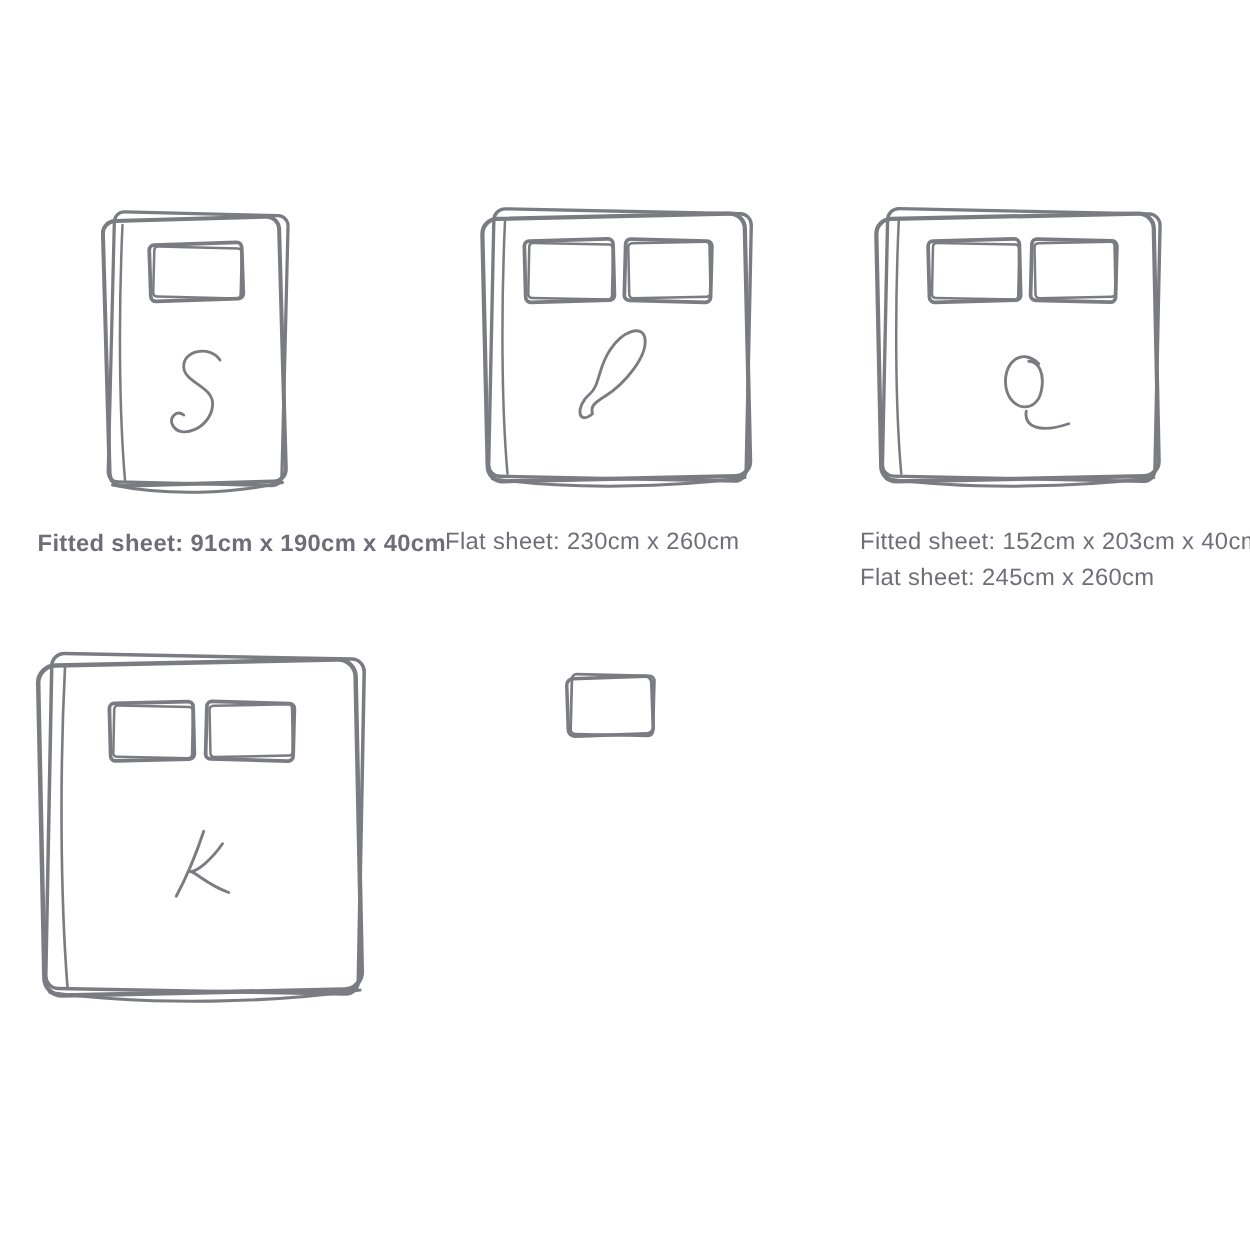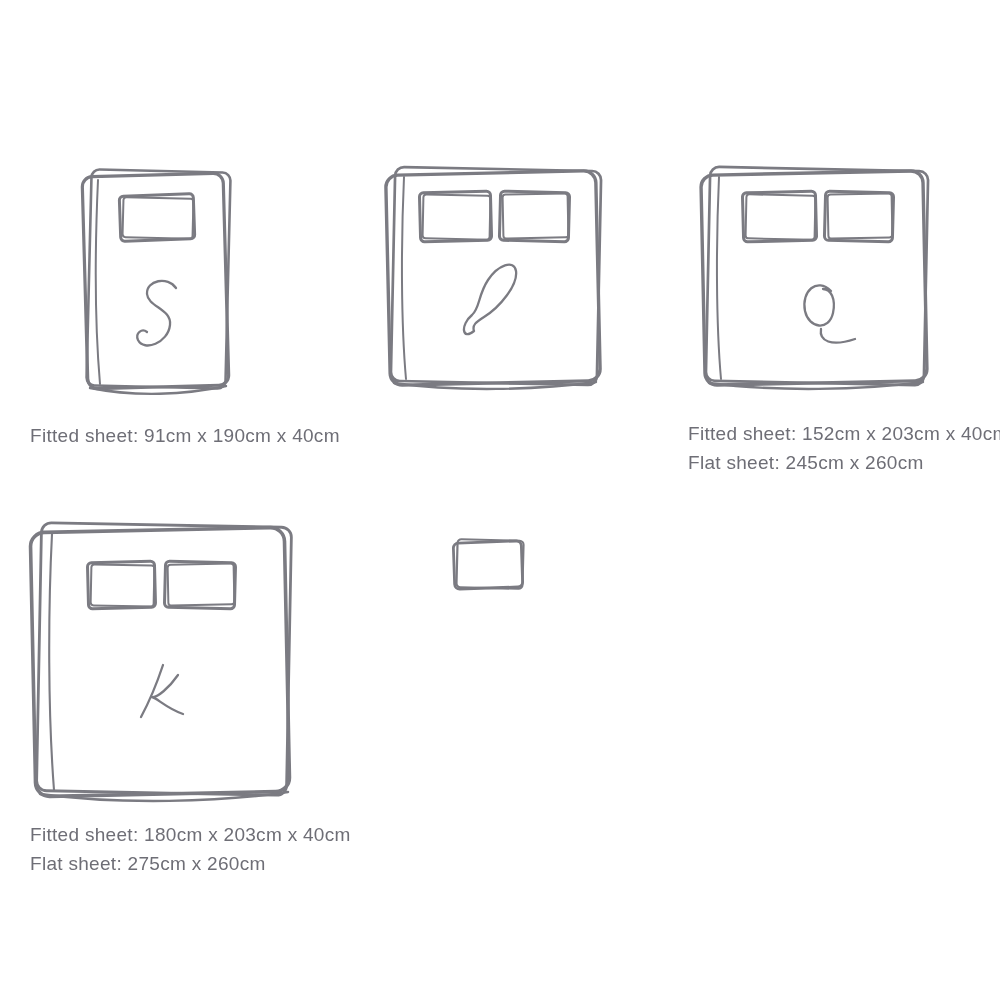--- a/index.html
+++ b/index.html
@@ -44,38 +44,39 @@
     <svg width="153" height="232" viewBox="0 0 153 232" role="img" aria-label="S">
       <rect class="sketch filled" x="5" y="9" width="141" height="212" rx="10" stroke-width="3.2" transform="rotate(-1.6 75 115)"></rect>
       <rect class="sketch" x="9" y="5" width="139" height="216" rx="8" stroke-width="2.6" transform="rotate(1.4 78 113)"></rect>
       <path class="sketch" d="M10,222 C55,231 105,229 146,220" stroke-width="2.4"></path>
       <path class="sketch" d="M18,14 C15,80 15,160 20,218" stroke-width="2"></path>
       <rect class="sketch filled" x="40" y="29" width="74" height="45" rx="4" stroke-width="3" transform="rotate(-2 77 51)"></rect>
       <rect class="sketch" x="43" y="32" width="70" height="40" rx="3" stroke-width="2" transform="rotate(1.5 78 52)"></rect>
       <path class="sketch" d="M96,122 C88,110 66,114 67,128 C68,141 92,143 90,159 C88,177 64,186 58,174 C55,167 62,162 67,166" stroke-width="2.3"></path>
     </svg>
   </figure>
-  <div class="caption" style="left:30px; top:421px;">
+  <div class="caption" style="left:30px; top:421px;font-weight:bold;">
     <div>Fitted sheet: 91cm x 190cm x 40cm</div>
   </div>
 
   <figure style="left:382px; top:163px;">
     <svg width="224" height="230" viewBox="0 0 224 230" role="img" aria-label="D">
       <rect class="sketch filled" x="6" y="10" width="210" height="210" rx="12" stroke-width="3.4" transform="rotate(-1.3 111 115)"></rect>
       <rect class="sketch" x="11" y="6" width="206" height="214" rx="9" stroke-width="2.7" transform="rotate(1.2 114 113)"></rect>
       <path class="sketch" d="M12,220 C75,229 155,227 214,219" stroke-width="2.4"></path>
       <path class="sketch" d="M22,14 C19,80 19,160 24,216" stroke-width="2"></path>
       <rect class="sketch filled" x="38" y="29" width="71" height="49" rx="4" stroke-width="3" transform="rotate(-1.5 73 53)"></rect>
       <rect class="sketch" x="41" y="32" width="67" height="44" rx="3" stroke-width="2" transform="rotate(1.2 74 54)"></rect>
       <rect class="sketch filled" x="118" y="29" width="69" height="49" rx="4" stroke-width="3" transform="rotate(1.5 152 53)"></rect>
       <rect class="sketch" x="121" y="31" width="65" height="44" rx="3" stroke-width="2" transform="rotate(-1.2 153 53)"></rect>
       <path class="sketch" d="M92,168 C80,178 78,162 90,152 C98,145 96,132 106,117 C116,102 132,96 134,108 C136,122 118,144 102,154 C94,159 90,162 92,168" stroke-width="2.3"></path>
     </svg>
   </figure>
   <div class="caption" style="left:356px; top:419px;">
+    <div>Flat sheet: 230cm x 260cm</div>
   </div>
 
   <figure style="left:697px; top:163px;">
     <svg width="236" height="230" viewBox="0 0 236 230" role="img" aria-label="Q">
       <rect class="sketch filled" x="6" y="10" width="222" height="210" rx="12" stroke-width="3.4" transform="rotate(-1.2 117 115)"></rect>
       <rect class="sketch" x="11" y="6" width="218" height="214" rx="9" stroke-width="2.7" transform="rotate(1.2 120 113)"></rect>
       <path class="sketch" d="M12,220 C80,229 165,227 226,219" stroke-width="2.4"></path>
       <path class="sketch" d="M22,14 C19,80 19,160 24,216" stroke-width="2"></path>
       <rect class="sketch filled" x="46" y="29" width="73" height="49" rx="4" stroke-width="3" transform="rotate(-1.5 82 53)"></rect>
       <rect class="sketch" x="49" y="32" width="69" height="44" rx="3" stroke-width="2" transform="rotate(1.2 83 54)"></rect>
@@ -95,24 +96,20 @@
       <rect class="sketch" x="13" y="7" width="250" height="268" rx="10" stroke-width="2.8" transform="rotate(1.1 138 141)"></rect>
       <path class="sketch" d="M14,276 C95,287 195,284 262,274" stroke-width="2.5"></path>
       <path class="sketch" d="M26,16 C22,95 22,195 28,272" stroke-width="2.1"></path>
       <rect class="sketch filled" x="62" y="44" width="67" height="46" rx="4" stroke-width="3" transform="rotate(-1.5 95 67)"></rect>
       <rect class="sketch" x="65" y="47" width="63" height="41" rx="3" stroke-width="2" transform="rotate(1.2 96 68)"></rect>
       <rect class="sketch filled" x="139" y="44" width="70" height="46" rx="4" stroke-width="3" transform="rotate(1.5 174 67)"></rect>
       <rect class="sketch" x="142" y="46" width="66" height="41" rx="3" stroke-width="2" transform="rotate(-1.2 175 67)"></rect>
       <path class="sketch" d="M137,147 C131,165 122,186 115,199 M152,157 C143,170 131,180 126,179 C131,180 140,190 157,196" stroke-width="2.3"></path>
     </svg>
   </figure>
-  <div class="caption" style="left:30px; top:820px;">
-    <div>Fitted sheet: 180cm x 203cm x 40cm</div>
-    <div>Flat sheet: 275cm x 260cm</div>
-  </div>
 
   <figure style="left:450px; top:536px;">
     <svg width="80" height="58" viewBox="0 0 80 58" role="img">
       <rect class="sketch filled" x="4" y="6" width="68" height="46" rx="5" stroke-width="2.8" transform="rotate(-2 38 29)"></rect>
       <rect class="sketch" x="7" y="4" width="66" height="48" rx="4" stroke-width="2.2" transform="rotate(1.5 40 28)"></rect>
     </svg>
   </figure>
 
 </div>
 

